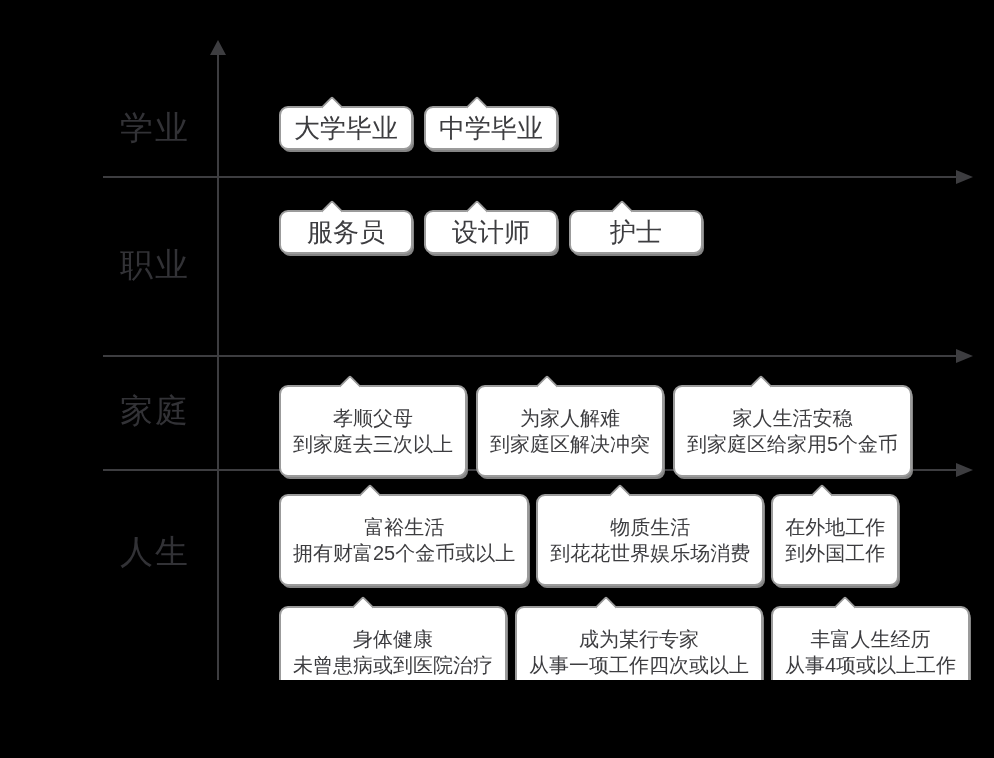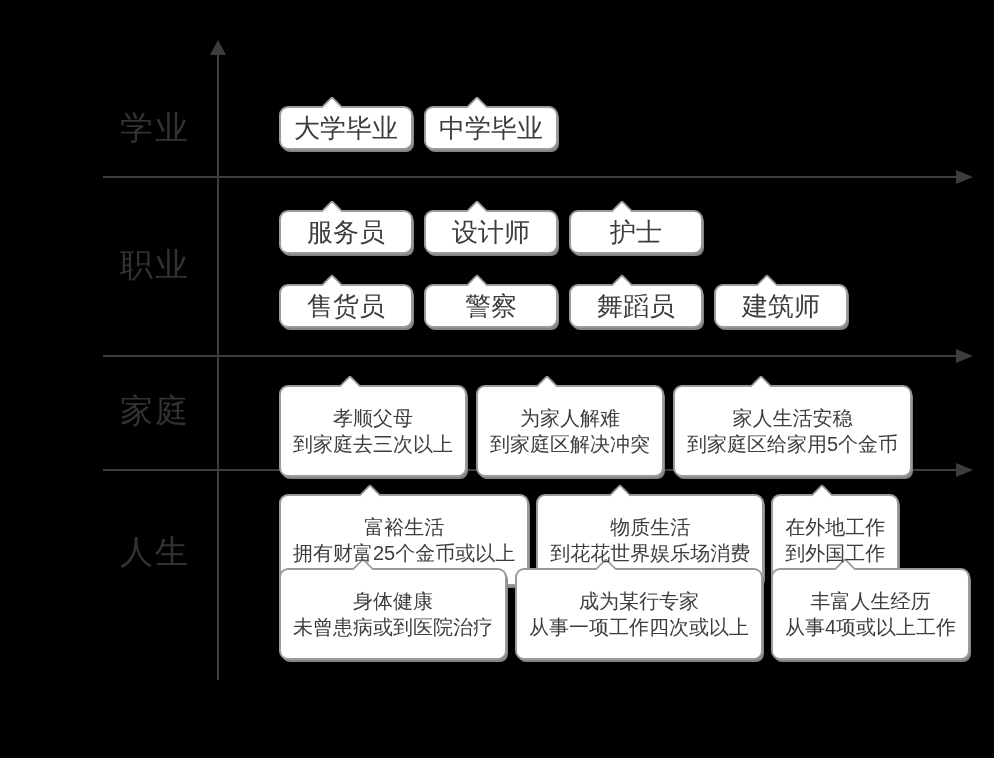--- a/index.html
+++ b/index.html
@@ -26,21 +26,21 @@
   .label-1{top:248px;}
   .label-2{top:394px;}
   .label-3{top:535px;}
   
   .boxrow{position:absolute;left:256px;display:flex;gap:10px;align-items:flex-start;}
   .row-0-0{top:106px;gap:11px;}
   .row-1-0{top:210px;gap:11px;}
   .row-1-1{top:284px;gap:11px;}
   .row-2-0{top:385px;gap:9px;}
   .row-3-0{top:494px;gap:7px;}
-  .row-3-1{top:568px;gap:8px;}
+  .row-3-1{top:606px;gap:8px;}
   .row-3-2{top:652px;}
   
   .box{position:relative;background:#ffffff;border:2px solid #9b9b9b;border-radius:9px;
     color:#3d3d40;text-align:center;box-shadow:2px 3px 0 -1px #848484;
     padding:18px 12px;font-size:20px;line-height:26px;white-space:nowrap;}
   .box::before{content:"";position:absolute;top:-9px;left:33%;width:14px;height:14px;
     background:#ffffff;border-left:2px solid #9b9b9b;border-top:2px solid #9b9b9b;
     transform:rotate(45deg);border-top-left-radius:3px;}
   .row-single .box{width:134px;height:44px;box-sizing:border-box;padding:6px;
     display:flex;align-items:center;justify-content:center;font-size:26px;line-height:1;}
@@ -75,34 +75,20 @@
       <div class="box">
         <div class="t">服务员</div>
       </div>
       <div class="box">
         <div class="t">设计师</div>
       </div>
       <div class="box">
         <div class="t">护士</div>
       </div>
     </div>
-  <div class="boxrow row-single row-1-1">
-      <div class="box">
-        <div class="t">售货员</div>
-      </div>
-      <div class="box">
-        <div class="t">警察</div>
-      </div>
-      <div class="box">
-        <div class="t">舞蹈员</div>
-      </div>
-      <div class="box">
-        <div class="t">建筑师</div>
-      </div>
-    </div>
   <div class="boxrow row-2-0">
       <div class="box">
         <div class="t">孝顺父母</div>
         <div class="s">到家庭去三次以上</div>
       </div>
       <div class="box">
         <div class="t">为家人解难</div>
         <div class="s">到家庭区解决冲突</div>
       </div>
       <div class="box">

